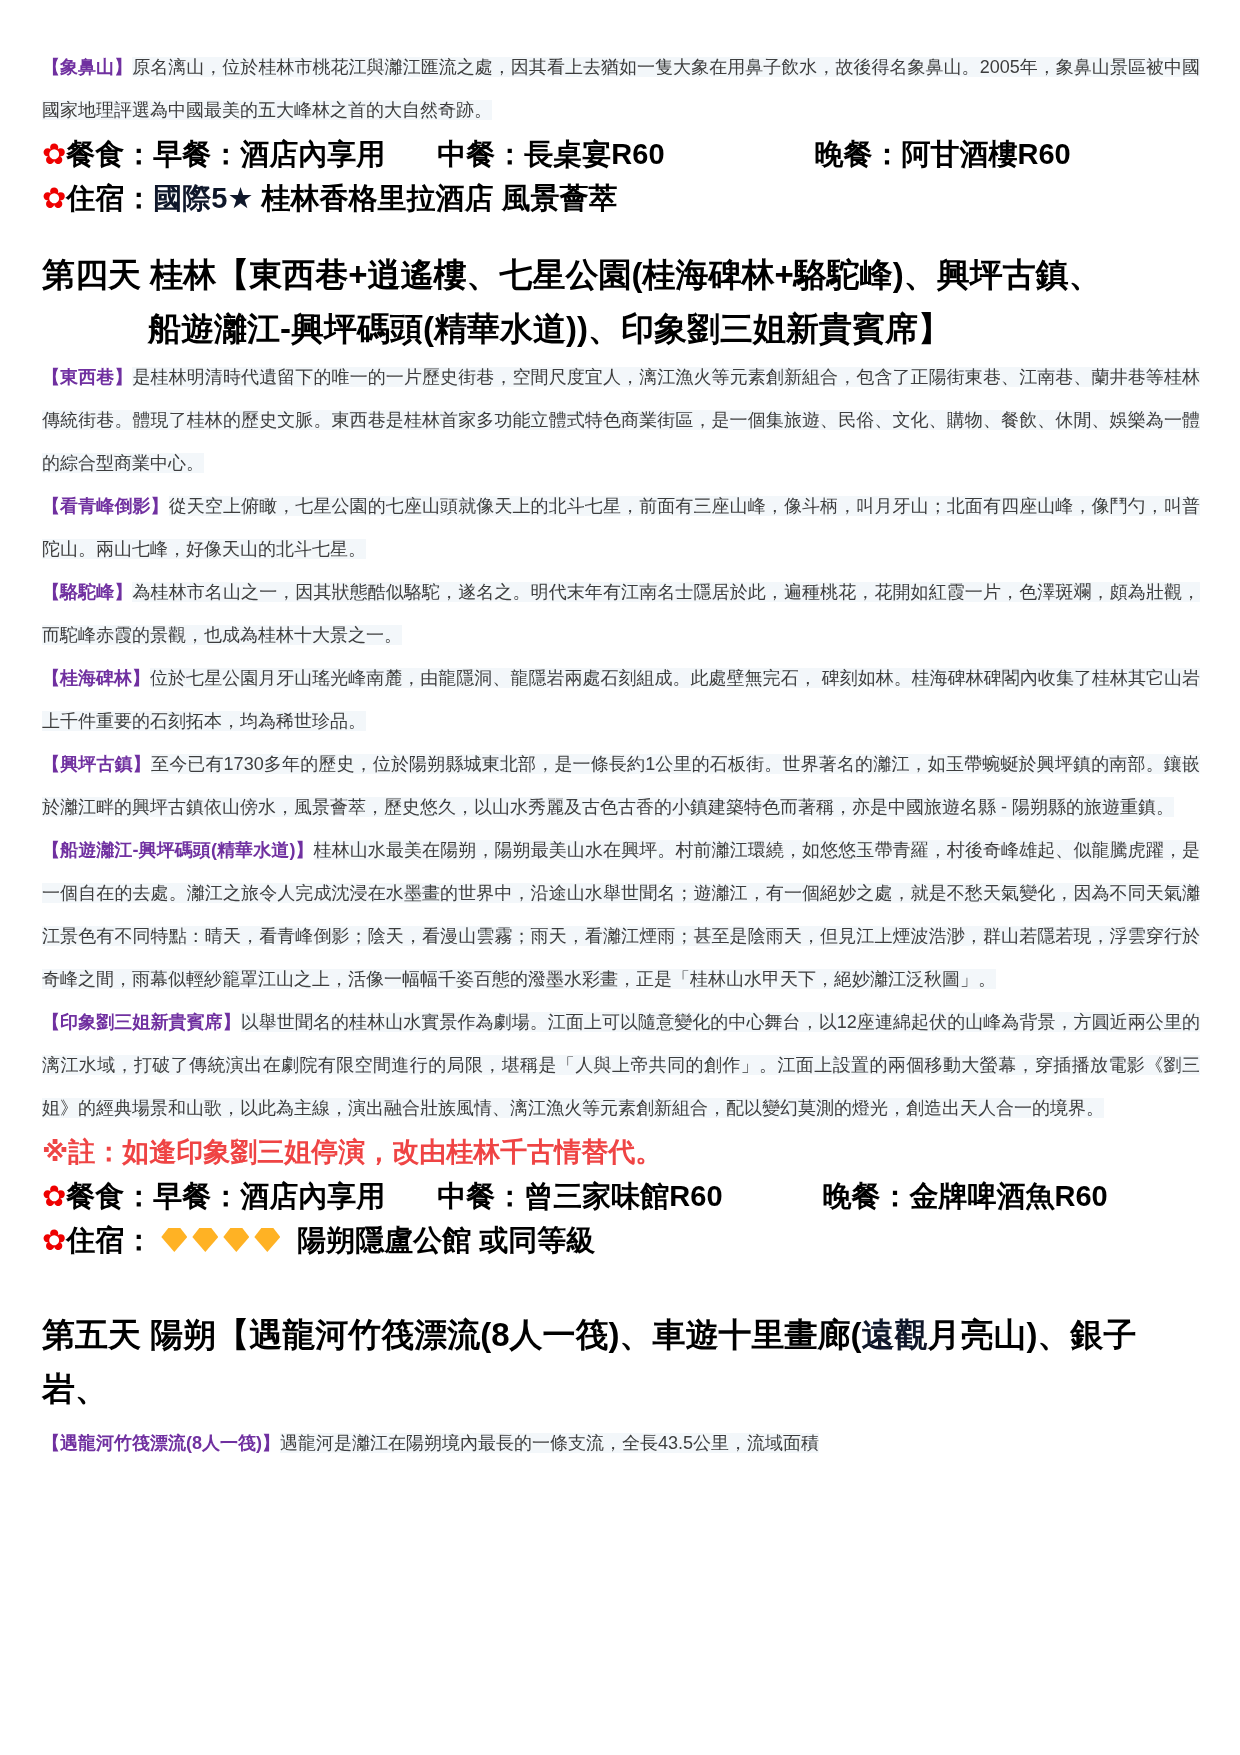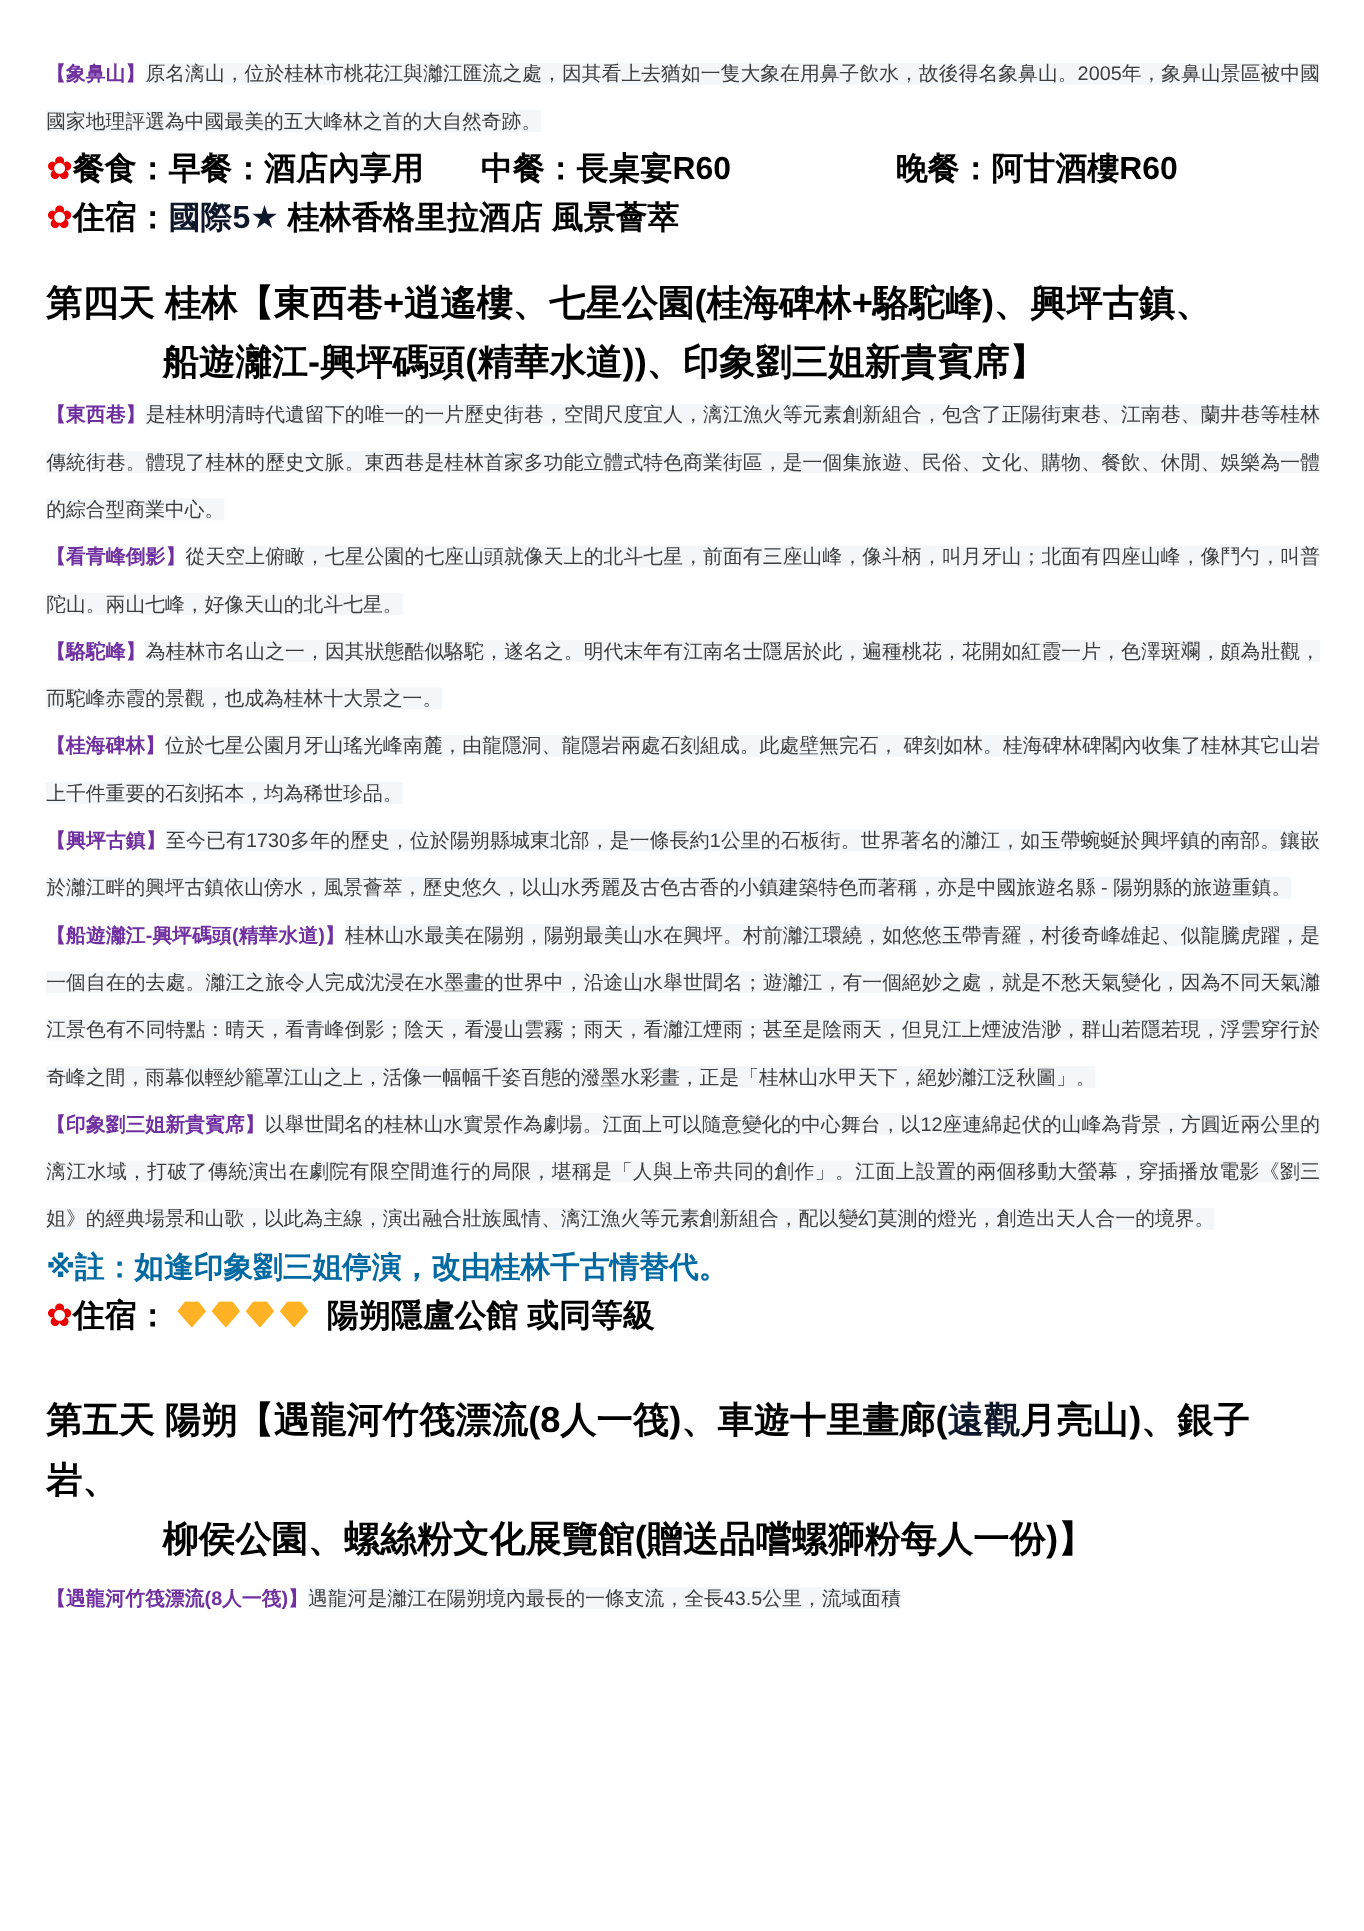--- a/index.html
+++ b/index.html
@@ -15,21 +15,21 @@
   .meal-line,.hotel-line{margin:0;font-size:29px;line-height:44px;font-weight:bold;color:#000;white-space:nowrap;}
   .flower{color:#ee0000;font-weight:bold;}
   .red{color:#0f172a;}
   .gap-lunch-d3{display:inline-block;margin-left:52px;}
   .gap-dinner-d3{display:inline-block;margin-left:150px;}
   .gap-lunch-d4{display:inline-block;margin-left:52px;}
   .gap-dinner-d4{display:inline-block;margin-left:100px;}
   .day-title{margin:28px 0 0 0;font-size:33px;line-height:54px;font-weight:bold;color:#000;}
   .day-title .l2{display:block;padding-left:106px;}
   .day5-block{margin-top:46px;}
-  .note-line{margin:0;font-size:27px;line-height:44px;font-weight:bold;color:#0369a1;}
+  .note-line{margin:0;font-size:27px;line-height:44px;font-weight:bold;color:#ef4444;}
   .last-para{margin-top:6px;}
   .gem-group{display:inline-block;margin:0 12px 0 8px;}
   .gem{display:inline-block;width:26px;height:24px;background:#FFB224;
        clip-path:polygon(27% 0,73% 0,100% 38%,50% 100%,0 38%);
        margin-right:5px;vertical-align:-2px;}
 </style>
 </head>
 <body>
 
 <div class="content">
@@ -51,20 +51,21 @@
   <p class="para"><span class="plabel">【桂海碑林】</span><span class="ptext">位於七星公園月牙山瑤光峰南麓，由龍隱洞、龍隱岩兩處石刻組成。此處壁無完石， 碑刻如林。桂海碑林碑閣內收集了桂林其它山岩上千件重要的石刻拓本，均為稀世珍品。</span></p>
 
   <p class="para"><span class="plabel">【興坪古鎮】</span><span class="ptext">至今已有1730多年的歷史，位於陽朔縣城東北部，是一條長約1公里的石板街。世界著名的灕江，如玉帶蜿蜒於興坪鎮的南部。鑲嵌於灕江畔的興坪古鎮依山傍水，風景薈萃，歷史悠久，以山水秀麗及古色古香的小鎮建築特色而著稱，亦是中國旅遊名縣 - 陽朔縣的旅遊重鎮。</span></p>
 
   <p class="para"><span class="plabel">【船遊灕江-興坪碼頭(精華水道)】</span><span class="ptext">桂林山水最美在陽朔，陽朔最美山水在興坪。村前灕江環繞，如悠悠玉帶青羅，村後奇峰雄起、似龍騰虎躍，是一個自在的去處。灕江之旅令人完成沈浸在水墨畫的世界中，沿途山水舉世聞名；遊灕江，有一個絕妙之處，就是不愁天氣變化，因為不同天氣灕江景色有不同特點：晴天，看青峰倒影；陰天，看漫山雲霧；雨天，看灕江煙雨；甚至是陰雨天，但見江上煙波浩渺，群山若隱若現，浮雲穿行於奇峰之間，雨幕似輕紗籠罩江山之上，活像一幅幅千姿百態的潑墨水彩畫，正是「桂林山水甲天下，絕妙灕江泛秋圖」。</span></p>
 
   <p class="para"><span class="plabel">【印象劉三姐新貴賓席】</span><span class="ptext">以舉世聞名的桂林山水實景作為劇場。江面上可以隨意變化的中心舞台，以12座連綿起伏的山峰為背景，方圓近兩公里的漓江水域，打破了傳統演出在劇院有限空間進行的局限，堪稱是「人與上帝共同的創作」。江面上設置的兩個移動大螢幕，穿插播放電影《劉三姐》的經典場景和山歌，以此為主線，演出融合壯族風情、漓江漁火等元素創新組合，配以變幻莫測的燈光，創造出天人合一的境界。</span></p>
 
   <p class="note-line">※註：如逢印象劉三姐停演，改由桂林千古情替代。</p>
 
+  <p class="meal-line"><span class="flower">✿</span><span>餐食：</span><span>早餐：酒店內享用</span><span class="gap-lunch-d4">中餐：曾三家味館R60</span><span class="gap-dinner-d4">晚餐：金牌啤酒魚R60</span></p>
 
   <p class="hotel-line"><span class="flower">✿</span><span>住宿：</span><span class="gem-group"><span class="gem"></span><span class="gem"></span><span class="gem"></span><span class="gem"></span></span><span>陽朔隱盧公館 或同等級</span></p>
 
-  <h2 class="day-title day5-block"><span class="l1"><span>第五天 陽朔【遇龍河竹筏漂流(8人一筏)、車遊十里畫廊(</span><span class="red">遠觀</span><span>月亮山)、銀子岩、</span></span><span class="l2">柳侯公園、螺絲粉文化展覽館(贈送品嚐螺獅粉每人一份)】</span></h2>
+  <h2 class="day-title day5-block"><span class="l1"><span>第五天 陽朔【遇龍河竹筏漂流(8人一筏)、車遊十里畫廊(</span><span class="red">遠觀</span><span>月亮山)、銀子岩、</span></span></h2>
 
   <p class="para last-para"><span class="plabel">【遇龍河竹筏漂流(8人一筏)】</span><span class="ptext">遇龍河是灕江在陽朔境內最長的一條支流，全長43.5公里，流域面積</span></p>
 
 </div>
 
 </body></html>

